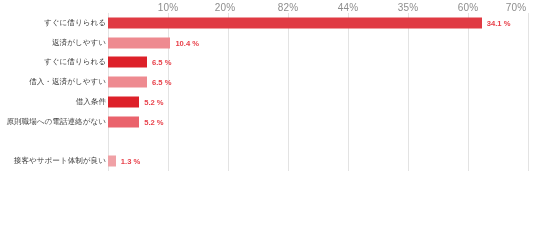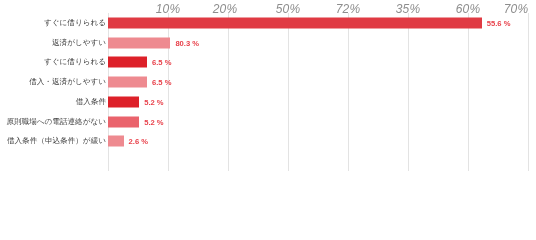--- a/index.html
+++ b/index.html
@@ -23,26 +23,25 @@
   #axis-top {
     position: absolute;
     left: 0;
     top: 0;
     width: 536px;
     height: 14px;
   }
   .axis-tick-label {
     position: absolute;
     top: 2px;
-    font-size: 12px;
+    font-size: 10px;
     color: #8d8d8d;
     letter-spacing: 0.1px;
     transform: translateX(-50%);
     white-space: nowrap;
-    font-style: italic;
   }
 
   
   #gridlines {
     position: absolute;
     left: 0;
     top: 13px;
     width: 536px;
     height: 158px;
     pointer-events: none;
@@ -108,22 +107,22 @@
   }
 </style>
 </head>
 <body>
 
 <div id="chart-root">
 
   <div id="axis-top">
       <div class="axis-tick-label" style="left: 168px;">10%</div>
       <div class="axis-tick-label" style="left: 225px;">20%</div>
-      <div class="axis-tick-label" style="left: 288px;">50%</div>
-      <div class="axis-tick-label" style="left: 348px;">72%</div>
+      <div class="axis-tick-label" style="left: 288px;">82%</div>
+      <div class="axis-tick-label" style="left: 348px;">44%</div>
       <div class="axis-tick-label" style="left: 408px;">35%</div>
       <div class="axis-tick-label" style="left: 468px;">60%</div>
       <div class="axis-tick-label" style="left: 516px;">70%</div>
     </div>
 
   <div id="gridlines">
       <div class="gridline axis-base" style="left: 108px; background: rgb(227, 227, 227);"></div>
       <div class="gridline" style="left: 168px; background: rgb(227, 227, 227);"></div>
       <div class="gridline" style="left: 228px; background: rgb(227, 227, 227);"></div>
       <div class="gridline" style="left: 288px; background: rgb(227, 227, 227);"></div>
@@ -132,28 +131,28 @@
       <div class="gridline" style="left: 468px; background: rgb(227, 227, 227);"></div>
       <div class="gridline" style="left: 528px; background: rgb(227, 227, 227);"></div>
     </div>
 
   <div id="rows">
       <div class="bar-row" style="top: 0px; height: 19.75px;">
         <div class="row-label" style="color: rgb(59, 59, 59);">すぐに借りられる</div>
         <div class="bar-track" style="width: 373.8px;">
           <div class="bar-fill" style="width: 373.8px; background: rgb(224, 58, 67);"></div>
         </div>
-        <div class="bar-value" style="left: 486.8px; color: rgb(232, 64, 74);">55.6 %</div>
+        <div class="bar-value" style="left: 486.8px; color: rgb(232, 64, 74);">34.1 %</div>
       </div>
       <div class="bar-row" style="top: 19.75px; height: 19.75px;">
         <div class="row-label" style="color: rgb(59, 59, 59);">返済がしやすい</div>
         <div class="bar-track" style="width: 62.4px;">
           <div class="bar-fill" style="width: 62.4px; background: rgb(238, 138, 144);"></div>
         </div>
-        <div class="bar-value" style="left: 175.4px; color: rgb(232, 64, 74);">80.3 %</div>
+        <div class="bar-value" style="left: 175.4px; color: rgb(232, 64, 74);">10.4 %</div>
       </div>
       <div class="bar-row" style="top: 39.5px; height: 19.75px;">
         <div class="row-label" style="color: rgb(59, 59, 59);">すぐに借りられる</div>
         <div class="bar-track" style="width: 39px;">
           <div class="bar-fill" style="width: 39px; background: rgb(221, 32, 41);"></div>
         </div>
         <div class="bar-value" style="left: 152px; color: rgb(232, 64, 74);">6.5 %</div>
       </div>
       <div class="bar-row" style="top: 59.25px; height: 19.75px;">
         <div class="row-label" style="color: rgb(59, 59, 59);">借入・返済がしやすい</div>
@@ -169,22 +168,22 @@
         </div>
         <div class="bar-value" style="left: 144.2px; color: rgb(232, 64, 74);">5.2 %</div>
       </div>
       <div class="bar-row" style="top: 98.75px; height: 19.75px;">
         <div class="row-label" style="color: rgb(59, 59, 59);">原則職場への電話連絡がない</div>
         <div class="bar-track" style="width: 31.2px;">
           <div class="bar-fill" style="width: 31.2px; background: rgb(234, 99, 108);"></div>
         </div>
         <div class="bar-value" style="left: 144.2px; color: rgb(232, 64, 74);">5.2 %</div>
       </div>
-      <div class="bar-row" style="top: 118.5px; height: 19.75px;">
-        <div class="row-label" style="color: rgb(59, 59, 59);">借入条件（申込条件）が緩い</div>
-        <div class="bar-track" style="width: 15.6px;">
-          <div class="bar-fill" style="width: 15.6px; background: rgb(238, 138, 144);"></div>
+      <div class="bar-row" style="top: 138.25px; height: 19.75px;">
+        <div class="row-label" style="color: rgb(59, 59, 59);">接客やサポート体制が良い</div>
+        <div class="bar-track" style="width: 7.8px;">
+          <div class="bar-fill" style="width: 7.8px; background: rgb(240, 161, 166);"></div>
         </div>
-        <div class="bar-value" style="left: 128.6px; color: rgb(232, 64, 74);">2.6 %</div>
+        <div class="bar-value" style="left: 120.8px; color: rgb(232, 64, 74);">1.3 %</div>
       </div>
     </div>
 
 </div>
 
 </body></html>

